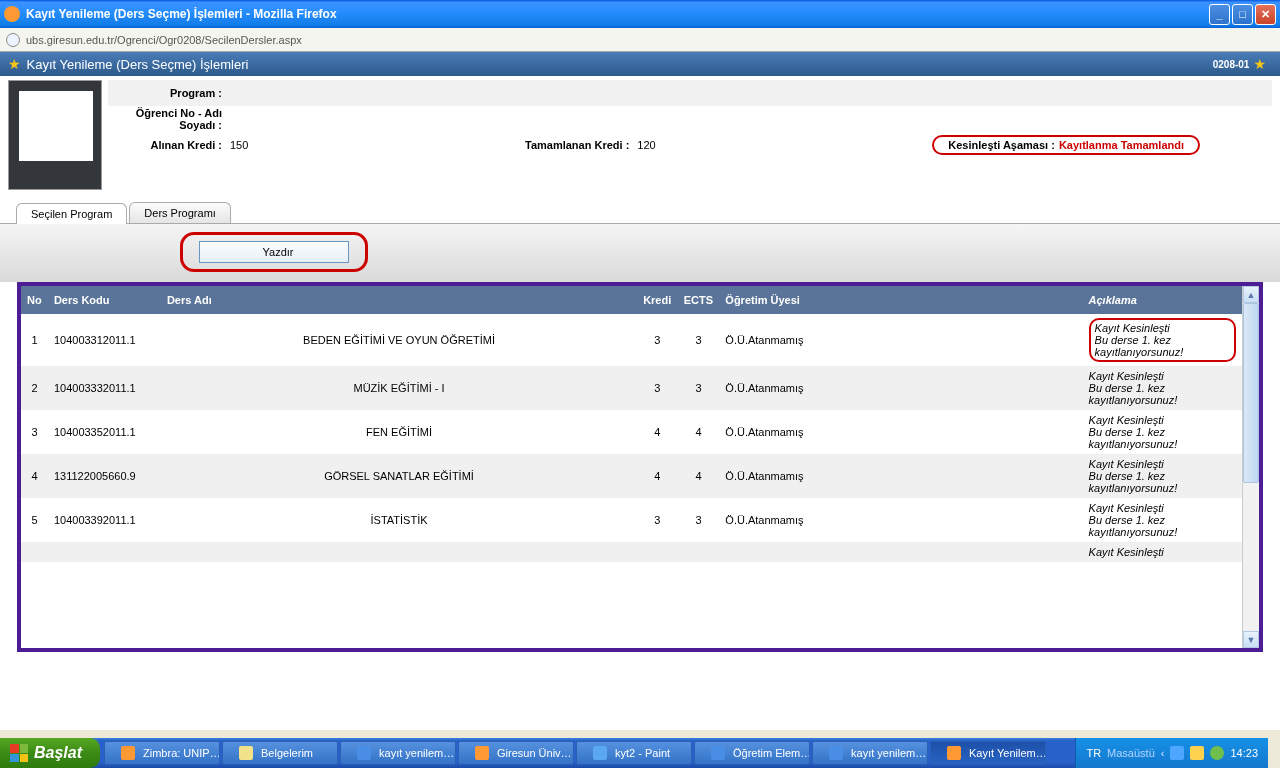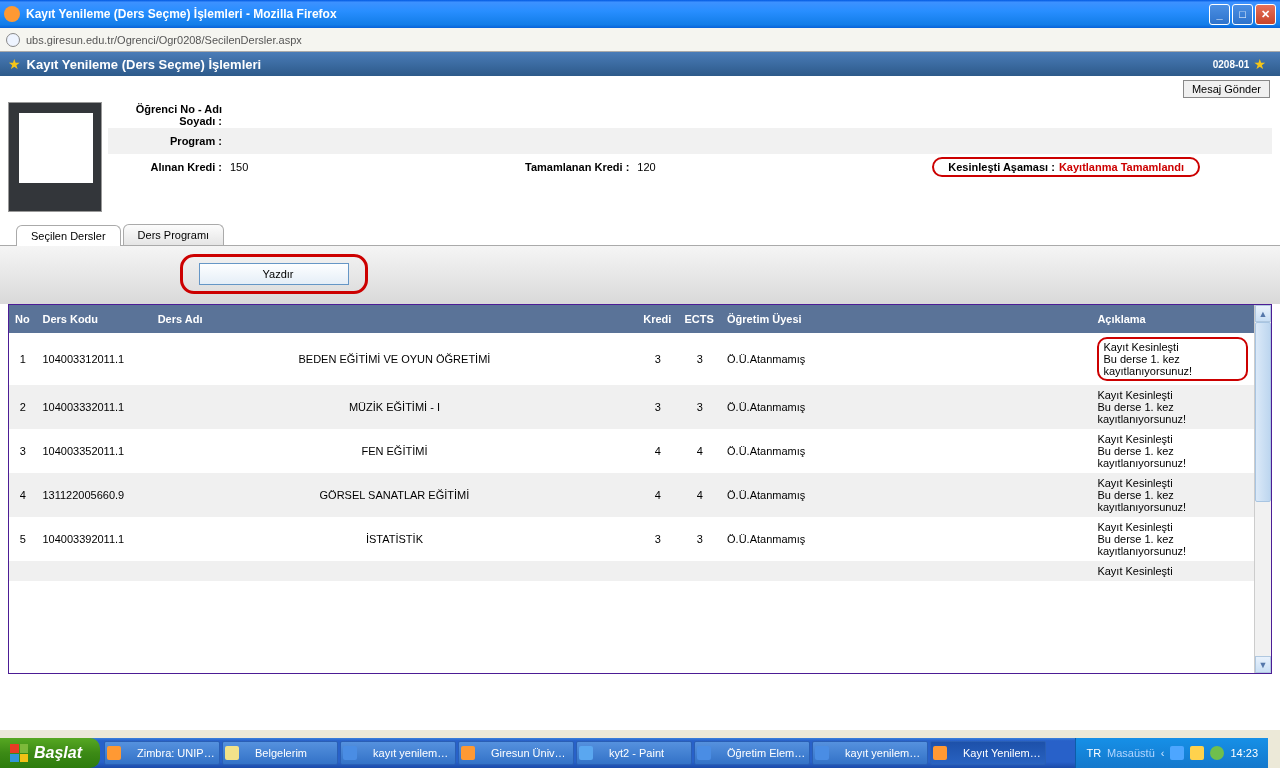--- a/index.html
+++ b/index.html
@@ -69,21 +69,21 @@
     
     .page-header {
       background: linear-gradient(to bottom, #4a7cb8, #2d5a8a);
       height: 24px;
       display: flex;
       align-items: center;
       padding: 0 8px;
       color: white;
     }
     .star-icon { color: #f5c518; margin-right: 6px; font-size: 14px;}
-    .page-title { flex: 1; font-weight: bold; font-size: 13px; }
+    .page-title { flex: 1; font-weight: normal; font-size: 13px; }
     .page-code { font-weight: bold; font-size: 10px; margin-right: 4px; }
     
     .msg-row {
       display: flex;
       justify-content: flex-end;
       padding: 4px 10px 0 0;
     }
     .msg-btn {
       border: 1px solid #888;
       background: #f0f0f0;
@@ -175,22 +175,22 @@
       border: 1px solid #6596c6;
       background: linear-gradient(#fdfeff, #e5eef7);
       font-size: 11px;
       cursor: pointer;
       padding-left: 8px;
     }
     
     .table-wrap {
       height: 370px;
       overflow: hidden;
-      border: 1px solid #4c1d95;
-      margin: 0 8px;
+      border: 4px solid #4c1d95;
+      margin: 0 17px;
       position: relative;
     }
     .scroll-track {
       position: absolute;
       right: 0; top: 0; bottom: 0;
       width: 17px;
       background: #f1f1f1;
       border-left: 1px solid #ccc;
     }
     .scroll-btn {
@@ -228,21 +228,21 @@
       padding: 4px 6px;
       vertical-align: middle;
     }
     .course-table tbody tr.alt td { background: #f0f0f0; }
     .col-no { width: 26px; text-align: center;}
     .col-kod { width: 112px; }
     .col-ad { width: 472px; text-align: center; }
     .col-kredi { width: 38px; text-align: center;}
     .col-ects { width: 38px; text-align: center;}
     .col-ogr { width: 360px; }
-    .col-acik { width: 158px; }
+    .col-acik { width: 158px; font-style: italic; }
     
     .acik-highlight {
       border: 2px solid #c00;
       border-radius: 10px;
       padding: 2px 4px;
       display: inline-block;
     }
     
     .taskbar {
       position: absolute;
@@ -278,24 +278,24 @@
     .task-items {
       display: flex;
       flex: 1;
       padding: 3px 4px;
       gap: 2px;
     }
     .task-item {
       background: linear-gradient(to bottom, #5591de, #3372c7);
       border: 1px solid #2a5fb5;
       border-radius: 2px;
-      padding: 0 2px;
-      display: flex;
-      align-items: center;
-      gap: 16px;
+      padding: 0 16px;
+      display: flex;
+      align-items: center;
+      gap: 8px;
       width: 116px;
       overflow: hidden;
       white-space: nowrap;
       cursor: pointer;
     }
     .task-item.active {
       background: linear-gradient(to bottom, #1d51aa, #2862c1);
     }
     .ti-icon {
       width: 14px; height: 14px;
@@ -334,55 +334,52 @@
 
 <div class="content-area">
 
   <div class="page-header">
     <span class="star-icon">★</span>
     <span class="page-title">Kayıt Yenileme (Ders Seçme) İşlemleri</span>
     <span class="page-code">0208-01</span>
     <span class="star-icon">★</span>
   </div>
 
-  <div class="msg-row">
-    <button class="msg-btn">Mesaj Gönder</button>
-  </div>
 
   <div class="info-section">
     <div class="avatar">
       <div class="avatar-blank"></div>
     </div>
     <div class="info-grid">
+      <div class="info-row info-alt">
+        <span class="info-lbl">Program :</span>
+        <span class="info-val"></span>
+      </div>
       <div class="info-row">
         <span class="info-lbl">Öğrenci No - Adı Soyadı :</span>
-        <span class="info-val"></span>
-      </div>
-      <div class="info-row info-alt">
-        <span class="info-lbl">Program :</span>
         <span class="info-val"></span>
       </div>
       <div class="info-row">
         <span class="info-lbl">Alınan Kredi :</span>
         <span class="info-val">150</span>
         <span class="info-spacer"></span>
         <span class="info-lbl2">Tamamlanan Kredi :</span>
         <span class="info-val">120</span>
         <span class="info-spacer"></span>
         <span class="red-box">
           <span class="info-lbl2">Kesinleşti Aşaması :</span>
           <span class="red-text">Kayıtlanma Tamamlandı</span>
         </span>
         <span style="width:72px"></span>
       </div>
     </div>
   </div>
 
   <div class="tabs-row">
-    <div class="tab active">Seçilen Dersler</div>
+    <div class="tab active">Seçilen Program</div>
     <div class="tab">Ders Programı</div>
   </div>
 
   <div class="print-row">
     <span class="print-highlight">
       <button class="print-btn">Yazdır</button>
     </span>
   </div>
 
   <div class="table-wrap">

